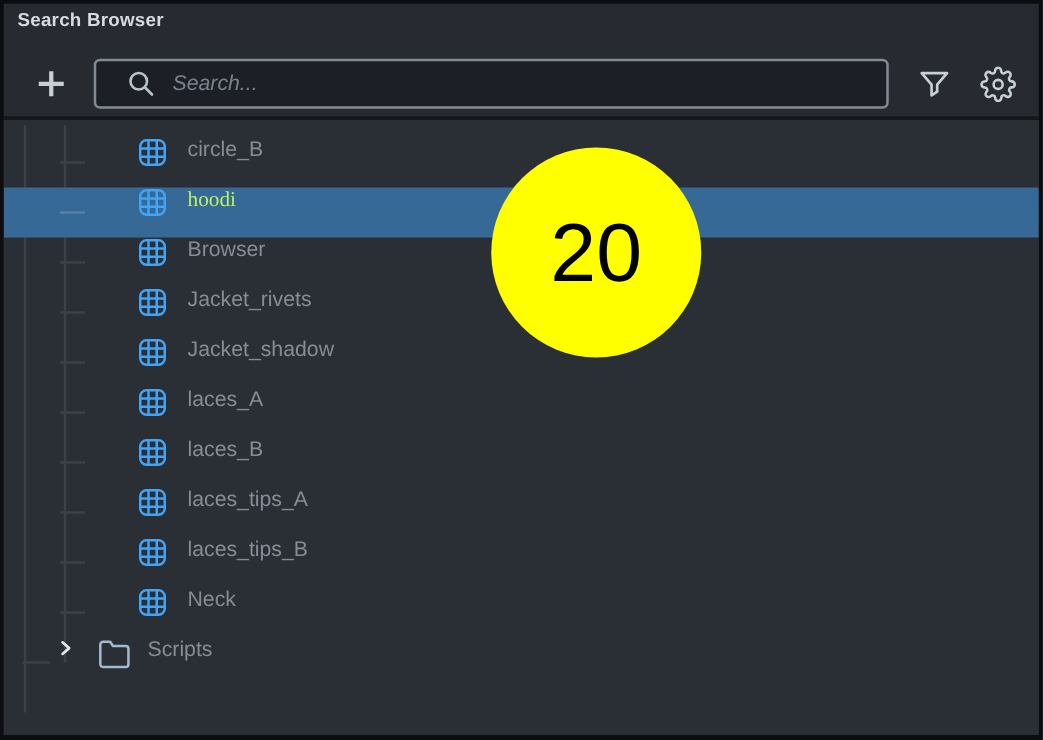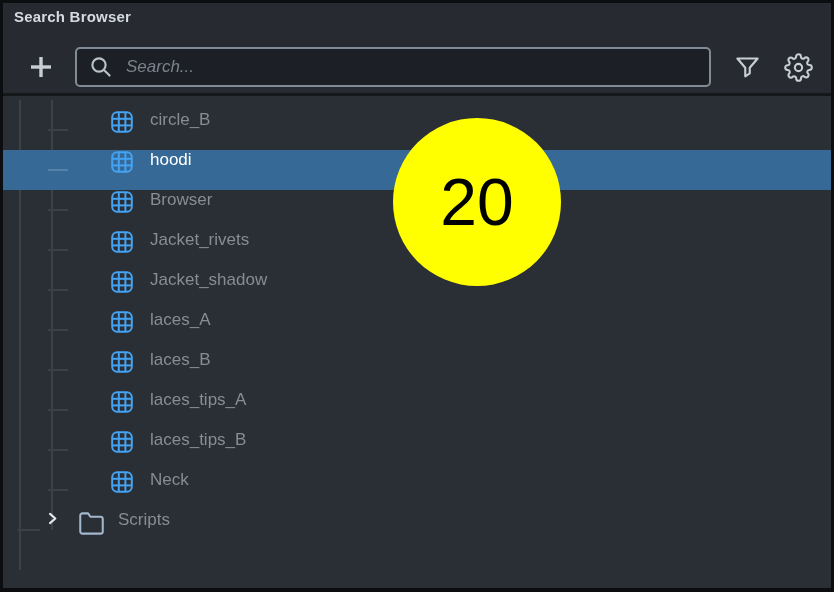--- a/index.html
+++ b/index.html
@@ -20,21 +20,21 @@
   .icon-btn{
     position:absolute;background:none;border:none;padding:0;margin:0;cursor:pointer;
     display:flex;align-items:center;justify-content:center;
   }
   .add-btn{left:20px;top:46px;width:36px;height:36px;}
   .filter-btn{left:729px;top:49px;width:30px;height:30px;}
   .gear-btn{left:779px;top:48px;width:32px;height:32px;}
   .search-box{
     position:absolute;left:72px;top:44px;width:636px;height:40px;
     box-sizing:border-box;border:2px solid #828b95;border-radius:5px;
-    background:#1c2026;display:flex;align-items:center;padding:0 12px;gap:11px;
+    background:#1c2026;display:flex;align-items:center;padding:0 24px;gap:11px;
   }
   .search-input{
     flex:1;background:transparent;border:none;outline:none;
     color:#cfd5dc;font-size:17px;font-style:italic;
   }
   .search-input::placeholder{color:#7a828c;font-style:italic;opacity:1;}
   .separator{position:absolute;left:0;top:90px;width:100%;height:3px;background:#15171b;}
   .list{
     position:absolute;left:0;top:93px;right:0;bottom:0;
     background:#2a2e35;padding-top:14px;box-sizing:border-box;overflow:hidden;
@@ -44,21 +44,21 @@
   .guide-b{left:48px;top:4px;height:430px;}
   .row{
     position:relative;height:40px;display:flex;align-items:flex-start;z-index:1;cursor:default;
   }
   .row.selected{background:#376996;}
   .tick{position:absolute;top:19px;left:45px;width:20px;height:2px;background:#3b4049;}
   .row.selected .tick{background:rgba(255,255,255,0.16);}
   .row.folder .tick{left:15px;width:22px;}
   .mesh-icon{margin-left:107px;flex:0 0 auto;}
   .row .label{margin-left:16px;font-size:17px;color:#868d95;white-space:nowrap;}
-  .row.selected .label{color:#ffffff;}
+  .row.selected .label{color:#bef264;font-family:Liberation Serif, serif;}
   .row.folder .chevron{margin-left:41px;flex:0 0 auto;cursor:pointer;}
   .row.folder .folder-icon{margin-left:17px;flex:0 0 auto;}
   .row.folder .label{margin-left:13px;}
   .marker{
     position:absolute;left:390px;top:115px;width:168px;height:168px;border-radius:50%;
     display:flex;align-items:center;justify-content:center;
     color:#000;font-size:66px;line-height:1;z-index:5;
   }
 </style>
 </head>

